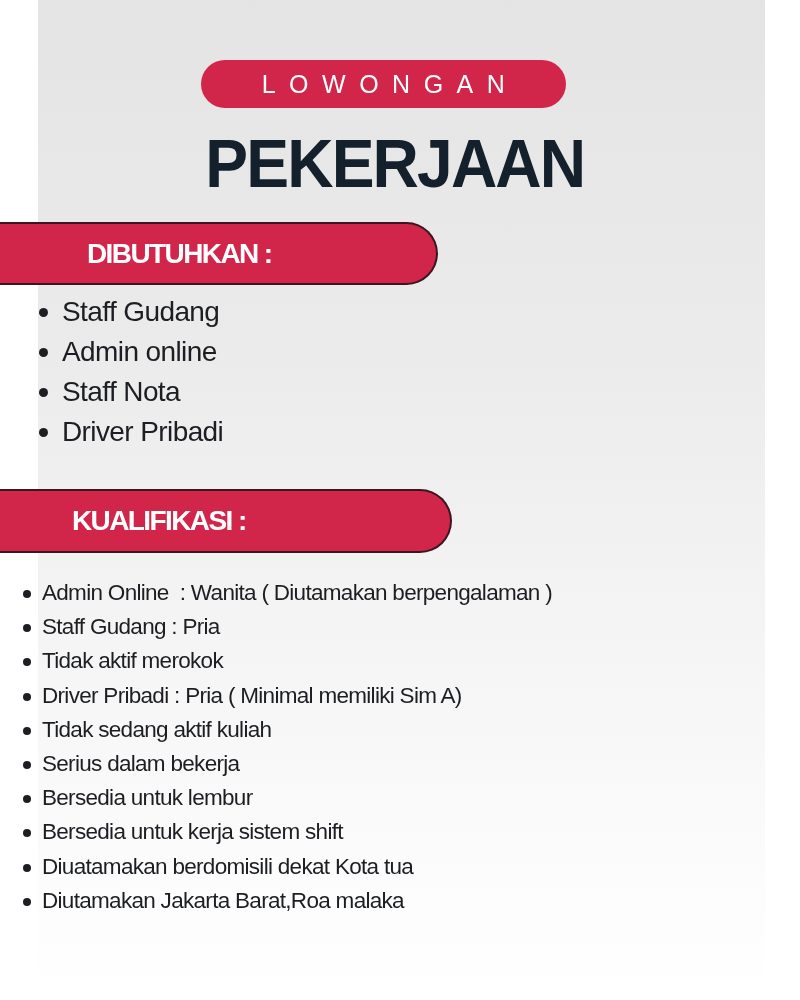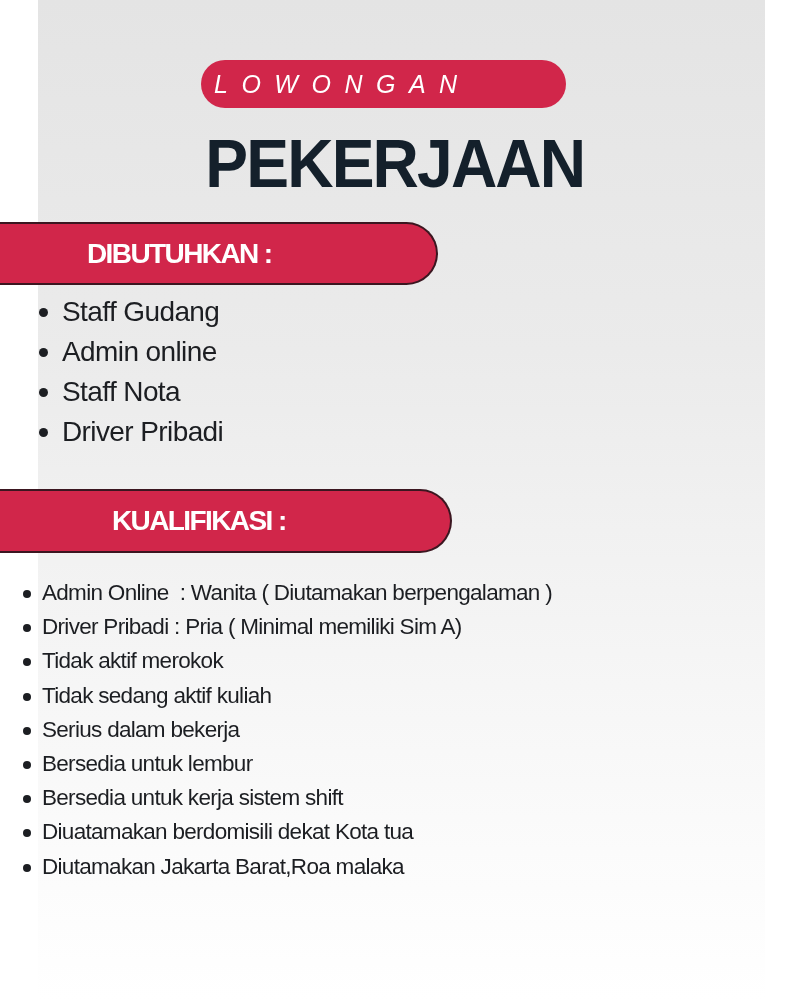--- a/index.html
+++ b/index.html
@@ -7,21 +7,21 @@
     body { position: relative; font-family: "Liberation Sans", sans-serif; color: #1a1c20; }
 
     .panel {
       position: absolute; left: 38px; top: 0; width: 727px; height: 1000px;
       background: linear-gradient(to bottom, #e4e4e4 0%, #ebebeb 35%, #f4f4f4 62%, #fbfbfb 85%, #ffffff 100%);
     }
 
     .pill {
       position: absolute; left: 201px; top: 60px; width: 365px; height: 48px;
       background: #d1264a; border-radius: 24px;
-      display: flex; align-items: center;  font-style: italic;
+      display: flex; align-items: center; justify-content: center;
     }
     .pill-text {
       color: #ffffff; font-size: 25px; font-weight: 400;
       letter-spacing: 13.5px; padding-left: 13px;
       font-family: "Liberation Sans", sans-serif;
     }
 
     .title {
       position: absolute; left: 0; top: 128px; width: 790px; text-align: center;
       font-family: "Liberation Sans", sans-serif; font-weight: 700;
@@ -37,21 +37,21 @@
       border-radius: 0 34px 34px 0;
       display: flex; align-items: center;
     }
     .banner-dibutuhkan { top: 222px; width: 442px; height: 63px; }
     .banner-kualifikasi { top: 489px; width: 456px; height: 64px; }
     .banner-text {
       color: #ffffff; font-weight: 700; font-size: 28px;
       letter-spacing: -1.6px; white-space: nowrap;
     }
     .banner-dibutuhkan .banner-text { margin-left: 91px; }
-    .banner-kualifikasi .banner-text { margin-left: 116px; }
+    .banner-kualifikasi .banner-text { margin-left: 76px; }
 
     .list { position: absolute; list-style: none; }
     .list li { position: relative; white-space: nowrap; color: #1c1e22; }
     .list li .dot {
       position: absolute; border-radius: 50%; background: #1c1e22;
     }
 
     .list-jobs { left: 62px; top: 292px; }
     .list-jobs li { font-size: 28px; line-height: 40px; letter-spacing: -0.6px; }
     .list-jobs li .dot { width: 9px; height: 9px; left: -23px; top: 16px; }
@@ -83,21 +83,22 @@
   <li><span class="dot"></span><span>Staff Nota</span></li>
   <li><span class="dot"></span><span>Driver Pribadi</span></li>
 </ul>
 
 <div class="banner banner-kualifikasi">
   <span class="banner-text">KUALIFIKASI :</span>
 </div>
 
 <ul class="list list-qual">
   <li><span class="dot"></span><span style="white-space:pre">Admin Online  : Wanita ( Diutamakan berpengalaman )</span></li>
+  <li><span class="dot"></span><span>Staff Gudang : Pria</span></li>
+  <li><span class="dot"></span><span>Tidak aktif merokok</span></li>
   <li><span class="dot"></span><span>Driver Pribadi : Pria ( Minimal memiliki Sim A)</span></li>
-  <li><span class="dot"></span><span>Tidak aktif merokok</span></li>
   <li><span class="dot"></span><span>Tidak sedang aktif kuliah</span></li>
   <li><span class="dot"></span><span>Serius dalam bekerja</span></li>
   <li><span class="dot"></span><span>Bersedia untuk lembur</span></li>
   <li><span class="dot"></span><span>Bersedia untuk kerja sistem shift</span></li>
   <li><span class="dot"></span><span>Diuatamakan berdomisili dekat Kota tua</span></li>
   <li><span class="dot"></span><span>Diutamakan Jakarta Barat,Roa malaka</span></li>
 </ul>
 
 </body></html>

